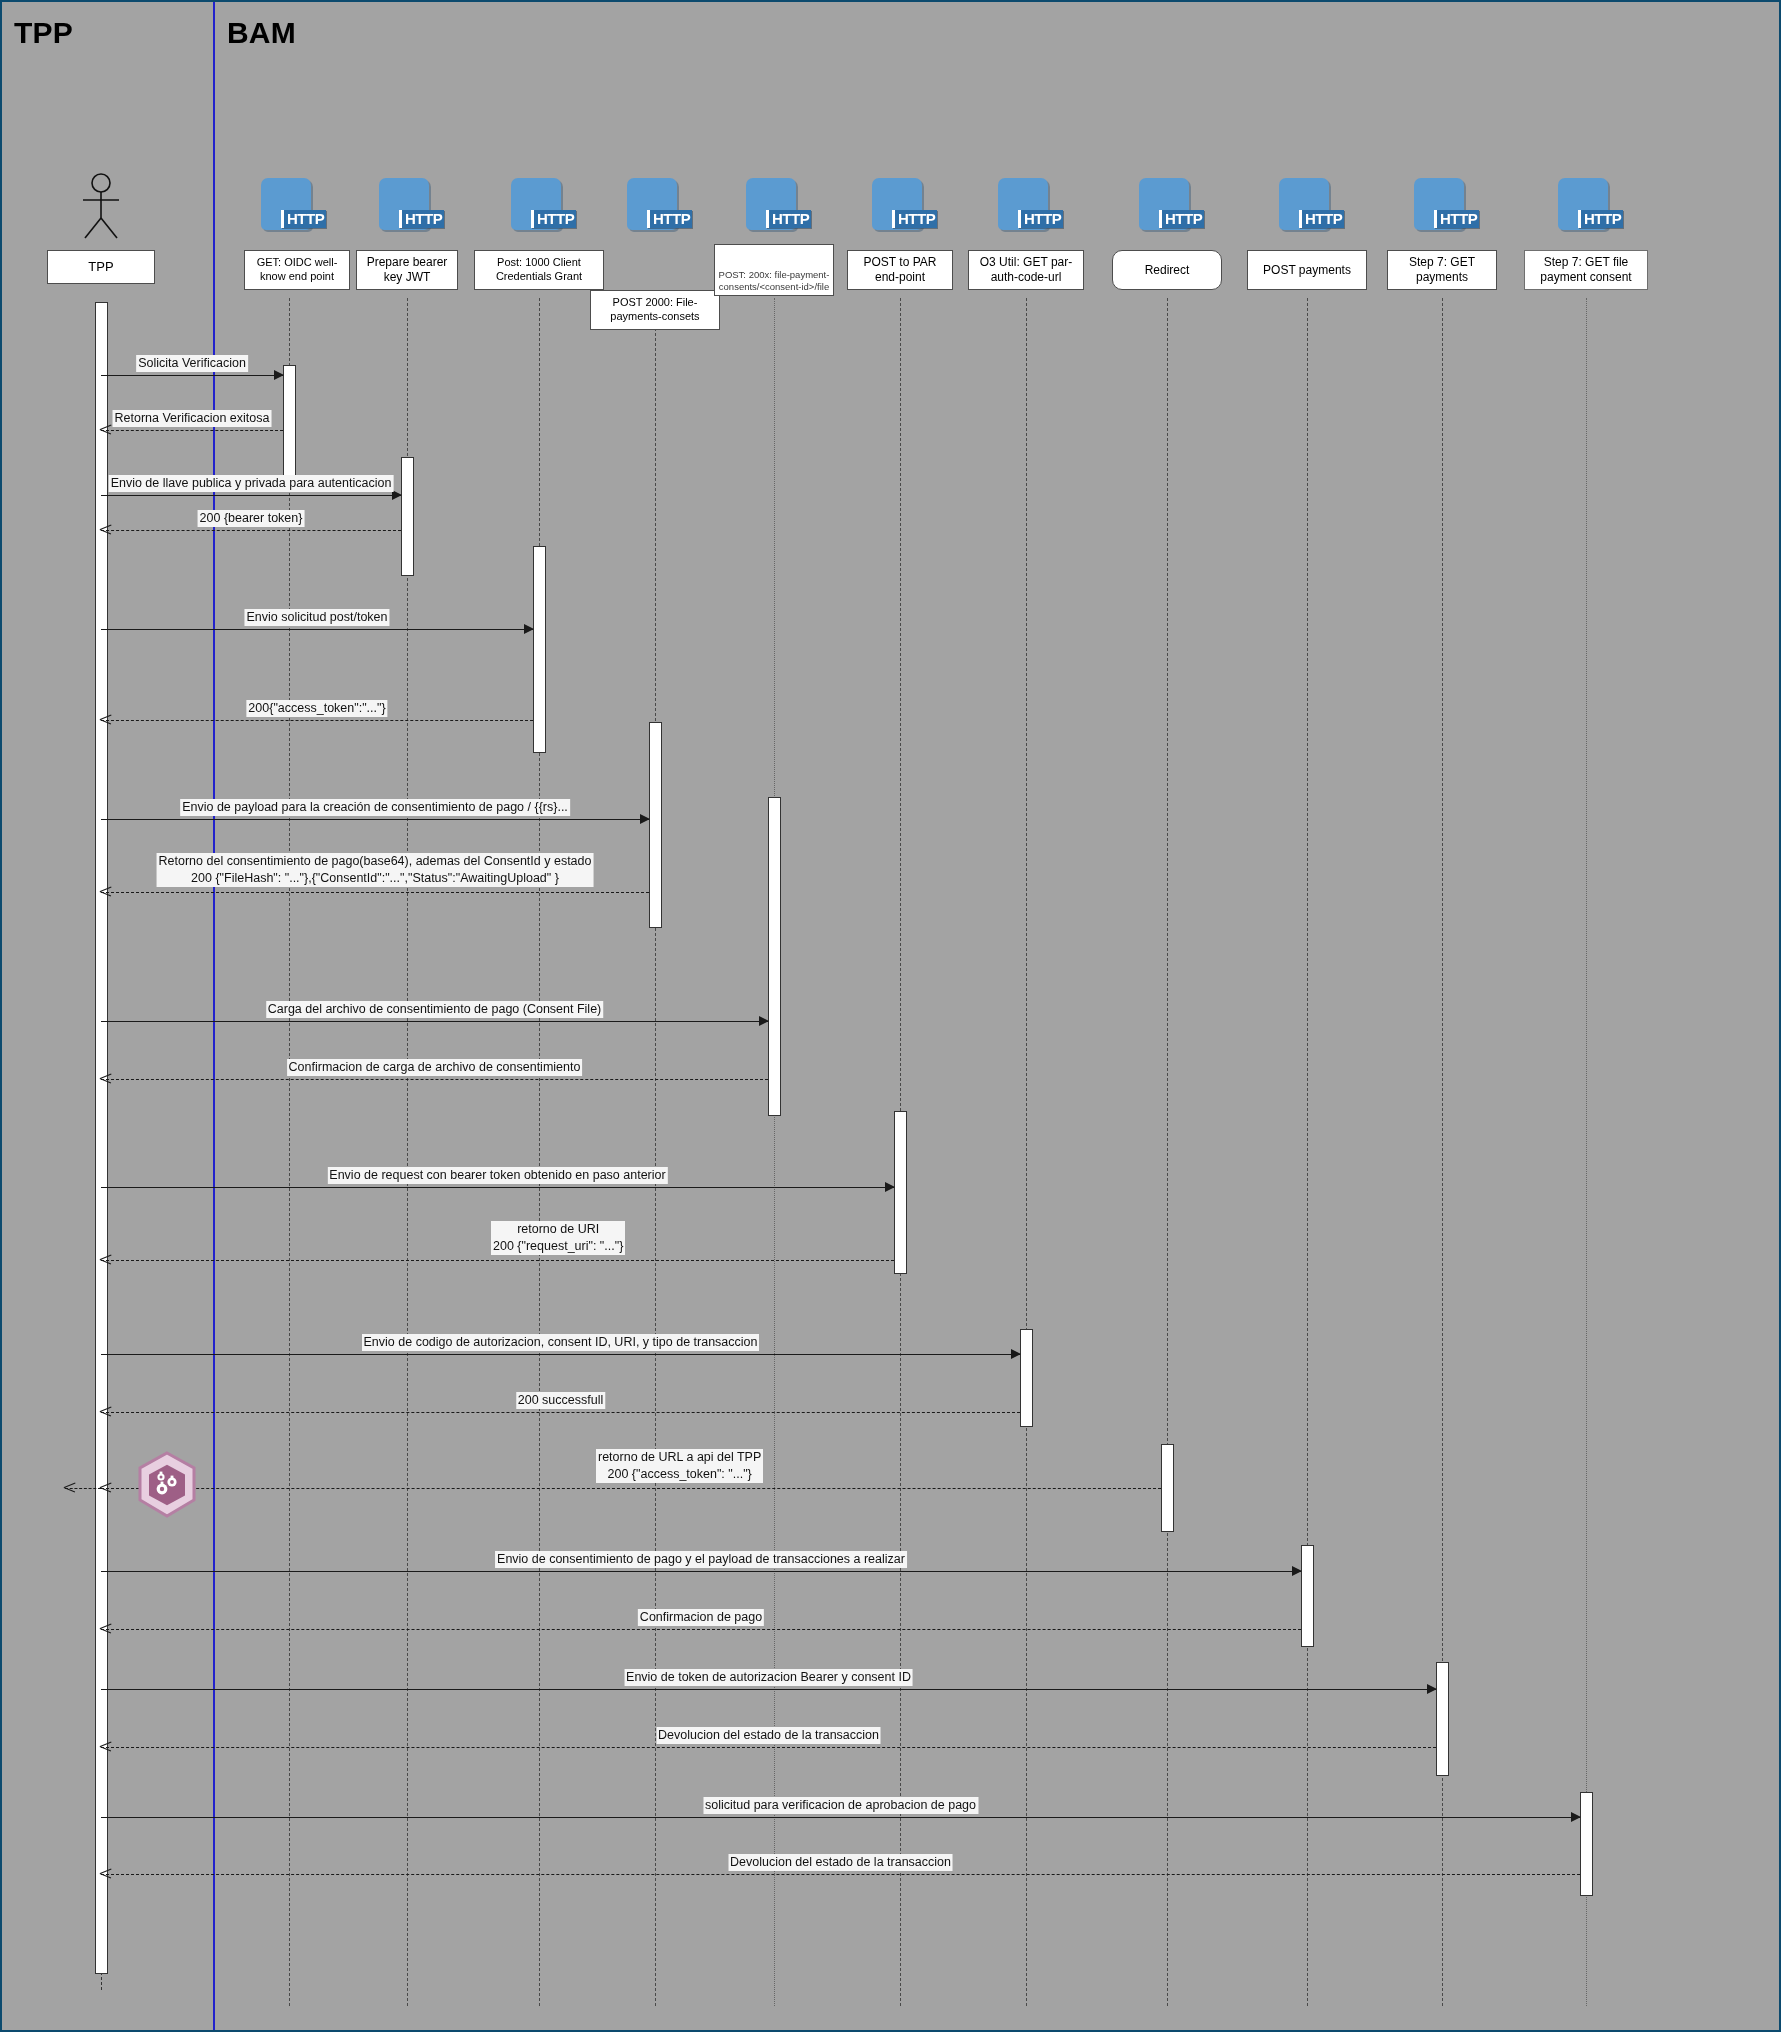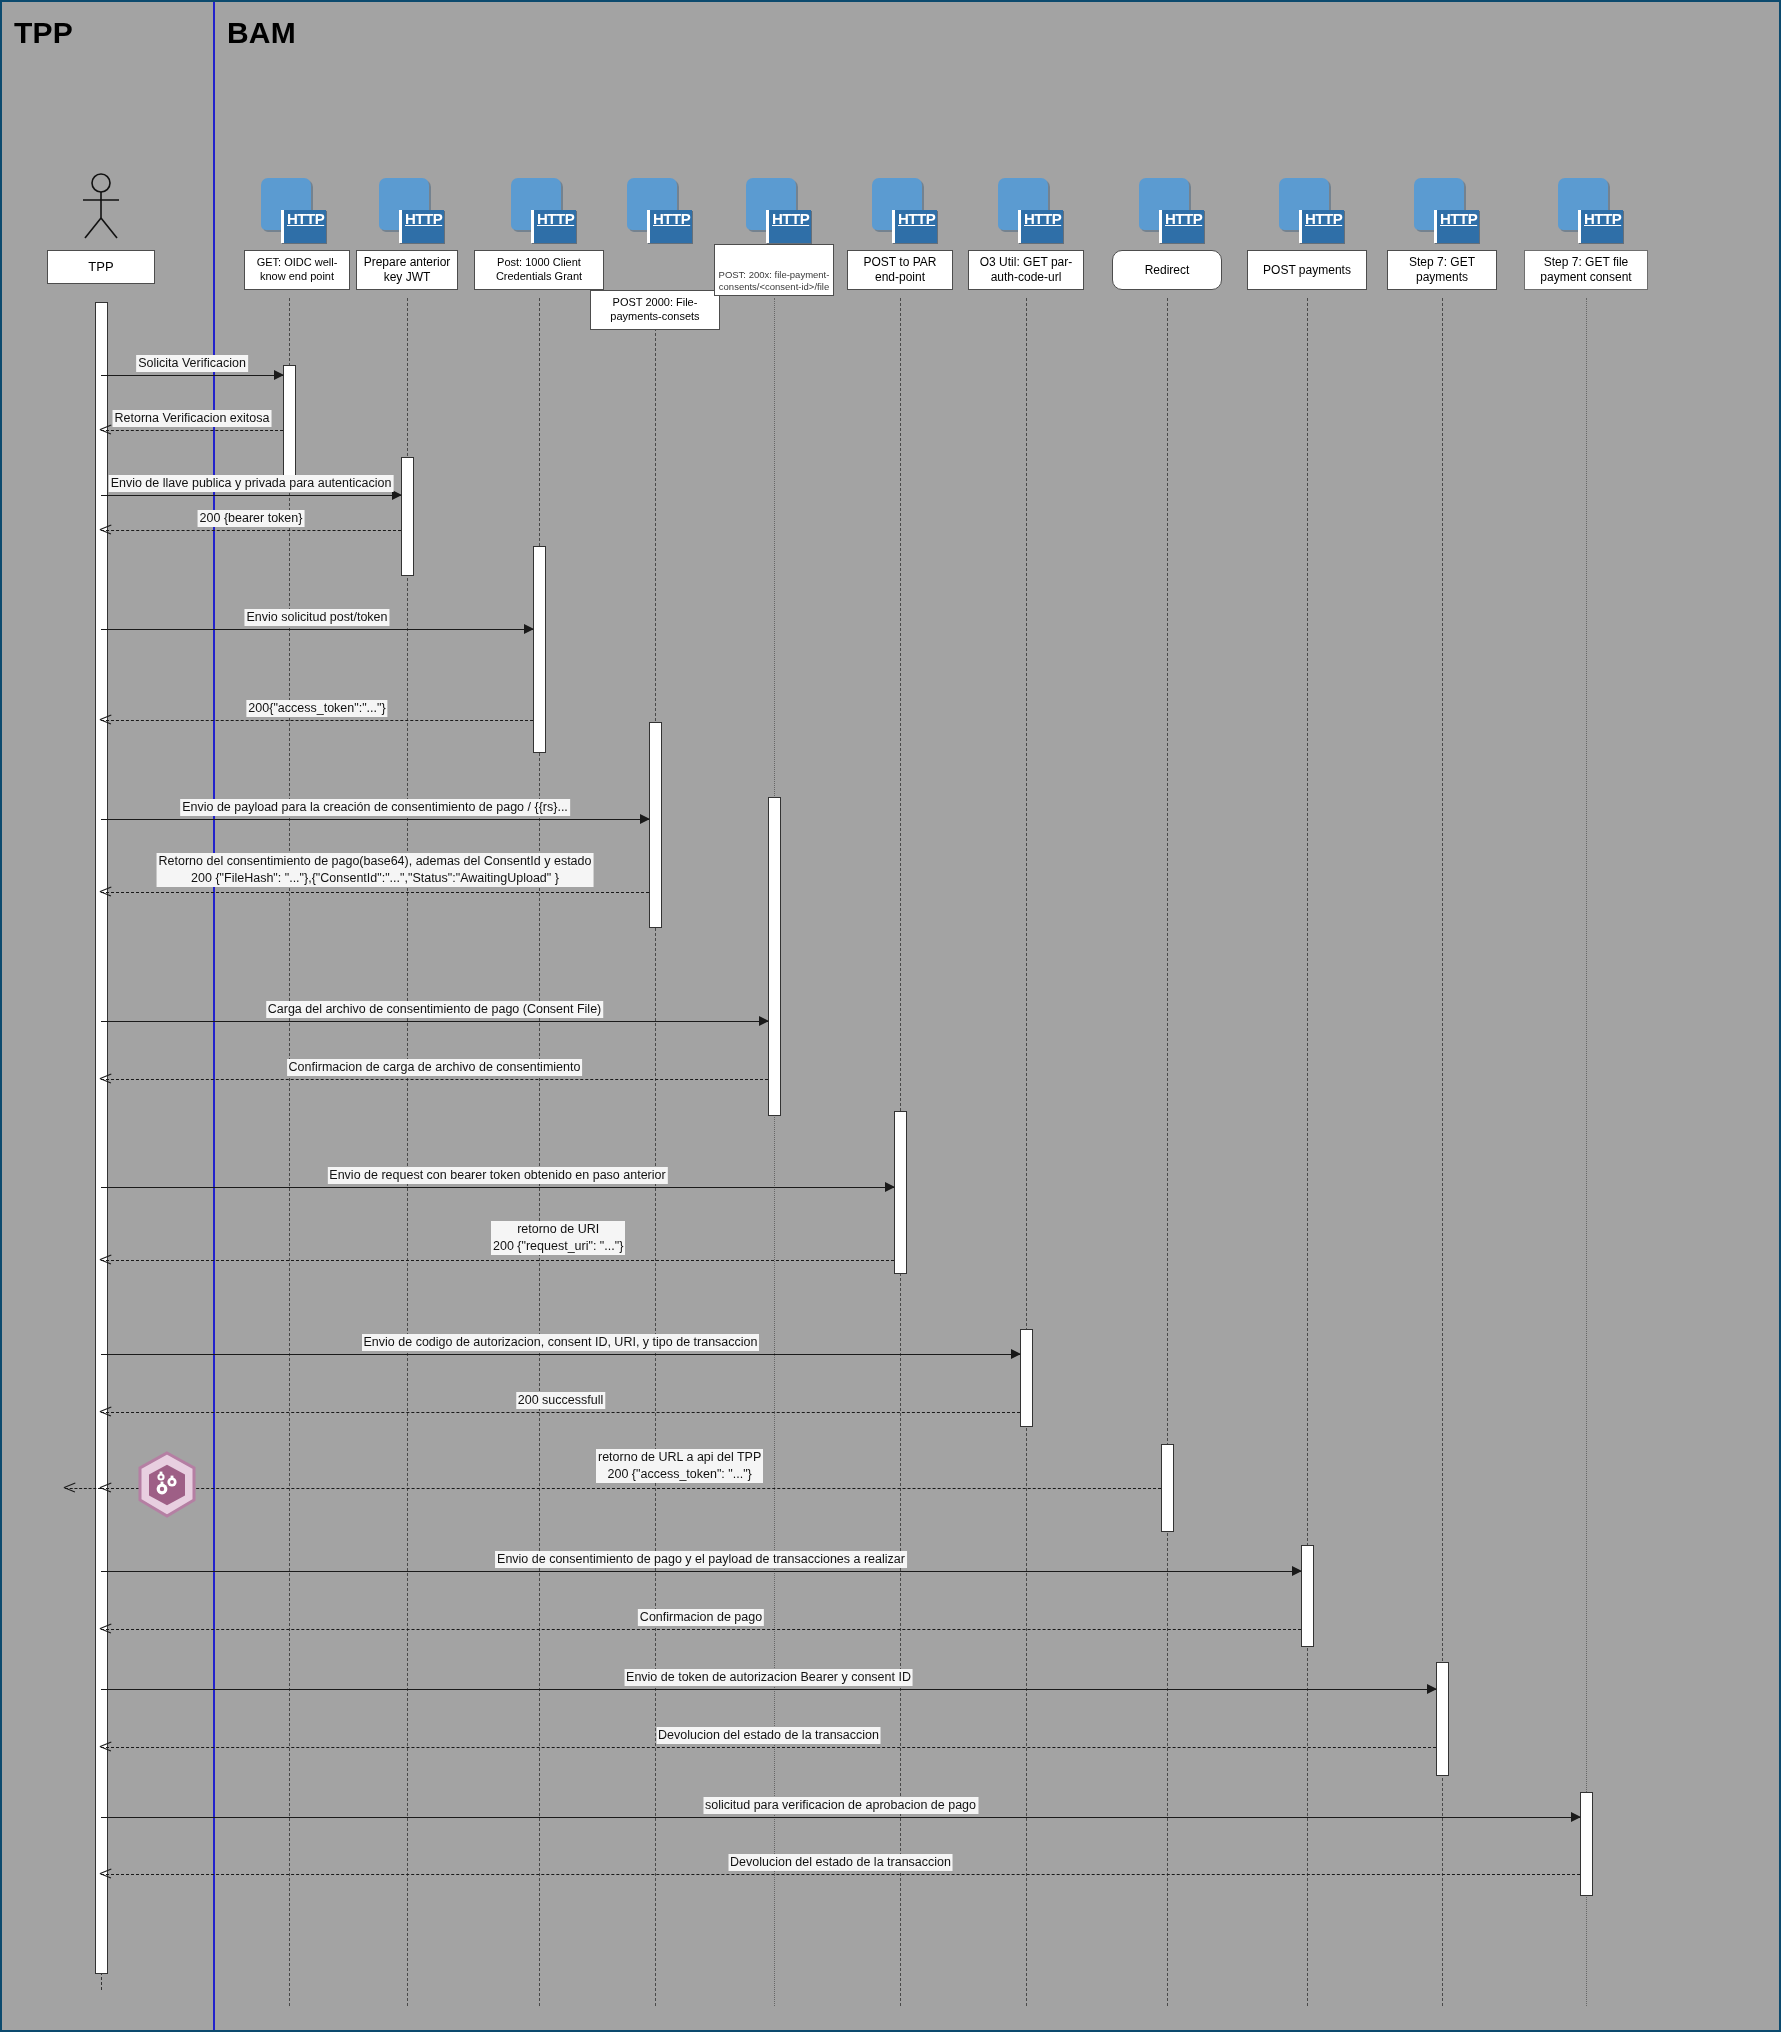--- a/index.html
+++ b/index.html
@@ -76,30 +76,29 @@
     left:0;top:0;
     width:50px;height:52px;
     background:#5b9bd1;
     border-radius:7px 7px 5px 5px;
     box-shadow:2px 2px 0 rgba(60,90,120,.45);
   }
   .svcicon .tag{
     position:absolute;
     left:20px;top:32px;
     background:#2f6fa8;
-    padding:0 2px 16px 3px;
+    padding:0 2px 1px 3px;
     border-left:3px solid #ffffff;
     color:#ffffff;
     font-family:"Liberation Sans", sans-serif;
     font-weight:bold;
     font-size:15px;
     letter-spacing:-0.5px;
     line-height:17px;
     box-shadow:1px 1px 0 rgba(40,60,80,.5);
-    text-decoration:underline;
   }
 
   
   .act{
     position:absolute;
     width:13px;
     background:#ffffff;
     border:1px solid #333333;
     box-sizing:border-box;
   }
@@ -249,21 +248,21 @@
   </div>
 
   <div class="pbox fs13" style="left:45px;  top:248px; width:108px; height:34px;">
     <span class="lbl">TPP</span>
   </div>
   <div class="pbox fs11" style="left:242px; top:248px; width:106px; height:40px;">
     <span class="lbl">GET: OIDC well-know
 end point</span>
   </div>
   <div class="pbox fs12" style="left:354px; top:248px; width:102px; height:40px;">
-    <span class="lbl">Prepare anterior
+    <span class="lbl">Prepare bearer
 key JWT</span>
   </div>
   <div class="pbox fs11" style="left:472px; top:248px; width:130px; height:40px;">
     <span class="lbl">Post: 1000
 Client Credentials Grant</span>
   </div>
   <div class="pbox fs11" style="left:588px; top:248px; width:130px; height:40px;margin-top:40px;">
     <span class="lbl">POST 2000:
 File-payments-consets</span>
   </div>

